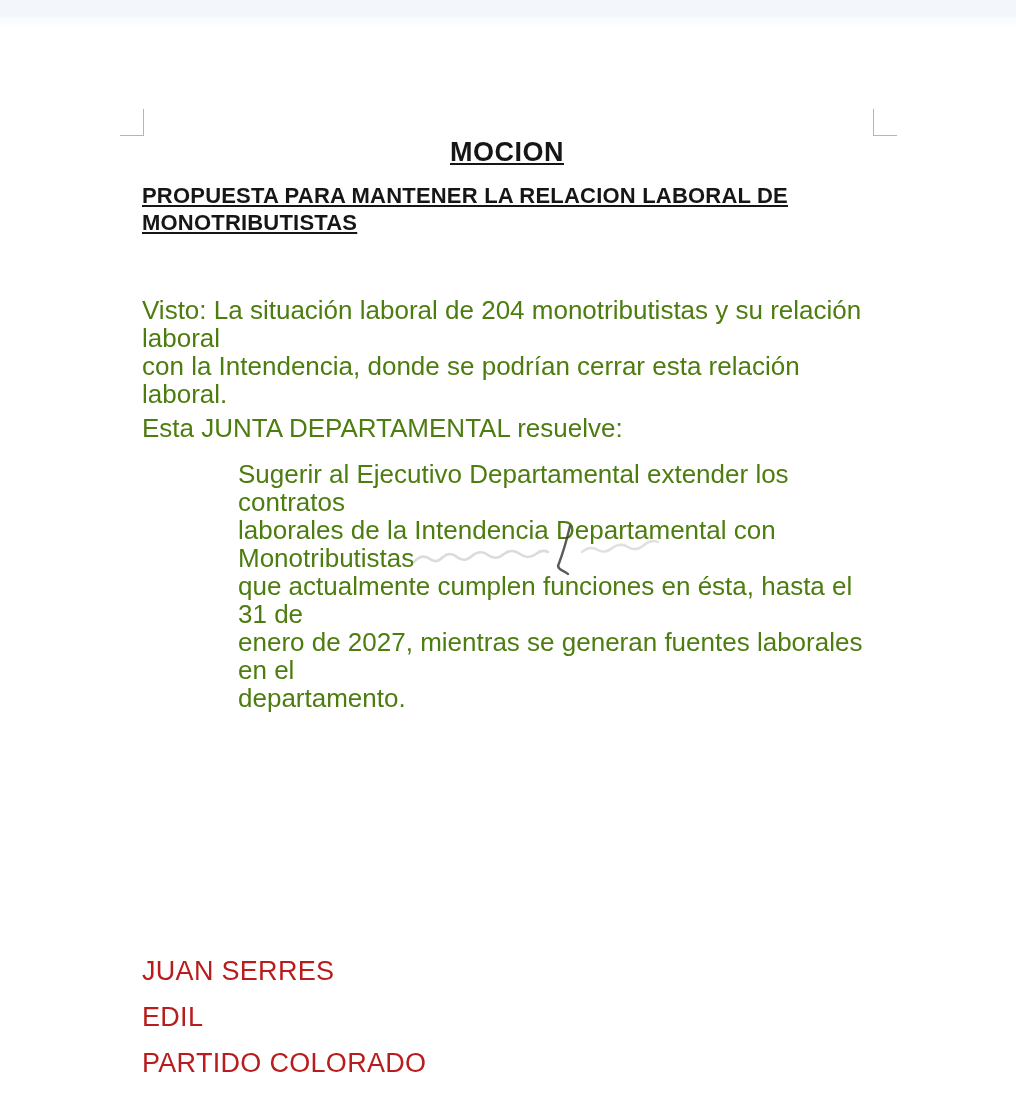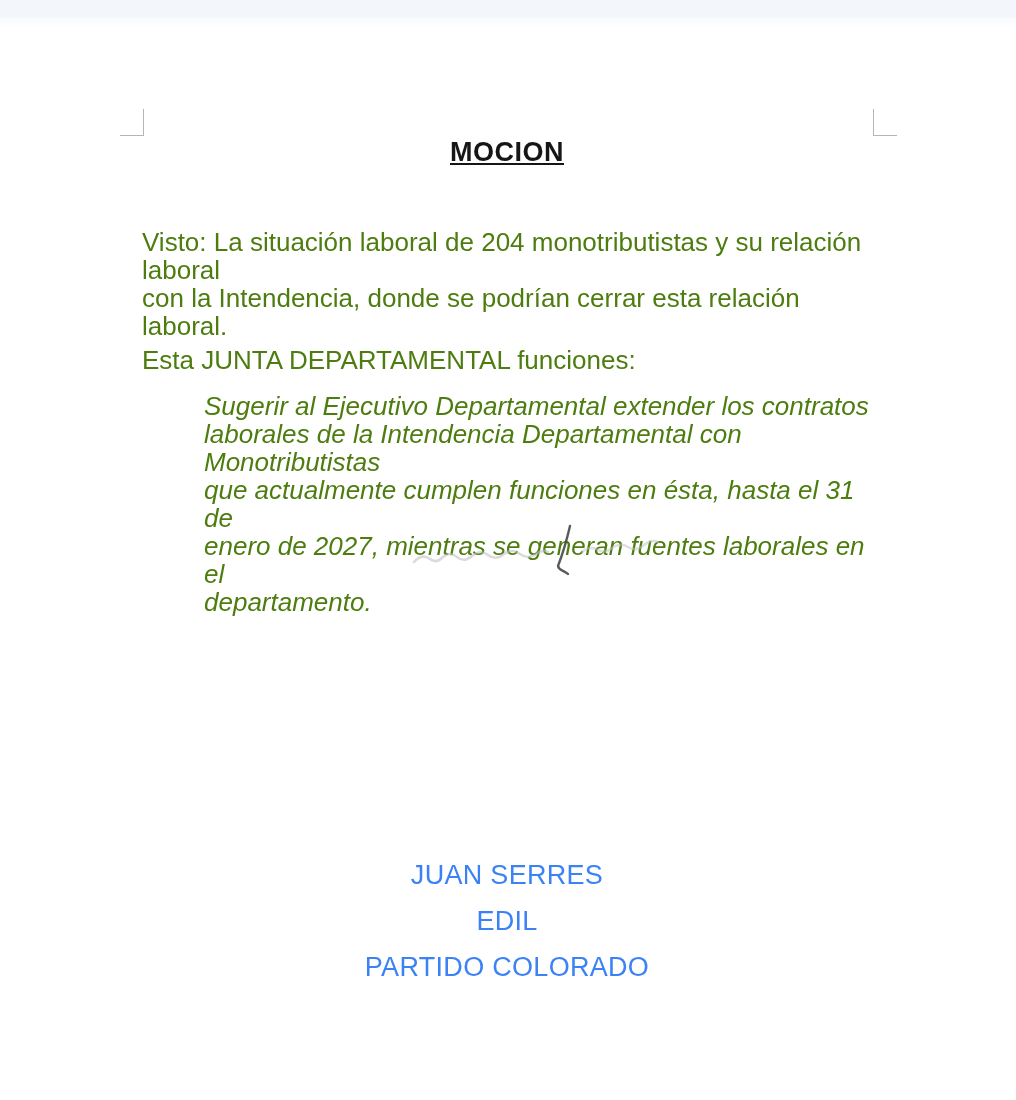--- a/index.html
+++ b/index.html
@@ -50,52 +50,53 @@
     letter-spacing:0.2px;
   }
   .para{
     font-size:26px;line-height:28px;
     white-space:pre-line;
     color:#4d7c0f;
   }
   .para.visto{margin-top:60px;}
   .para.considerando{margin-top:14px;}
   .para.resuelve{margin-top:6px;}
-  .para.sugerir{margin-top:18px;margin-left:62px;font-style:italic;}
+  .para.sugerir{margin-top:18px;margin-left:96px;}
   .signature{
     margin-top:236px;
-    text-align:center;
     font-size:27px;line-height:46px;
-    color:#3b82f6;
+    color:#b91c1c;
     white-space:pre-line;
     letter-spacing:0.3px;
   }
   .watermark{
     position:absolute;left:400px;top:522px;width:310px;height:70px;
     pointer-events:none;
   }
 </style>
 </head>
 <body>
 
 <div class="top-band"></div>
 <div class="top-band-fade"></div>
 
 <div class="corner-mark left"></div>
 <div class="corner-mark right"></div>
 
 <div class="doc">
   <div class="title">MOCION</div>
 
+  <div class="heading">PROPUESTA PARA MANTENER LA RELACION LABORAL DE
+MONOTRIBUTISTAS</div>
 
   <div class="para visto">Visto: La situación laboral de 204 monotributistas y su relación laboral
 con la Intendencia, donde se podrían cerrar esta relación laboral.</div>
 
 
-  <div class="para resuelve">Esta JUNTA DEPARTAMENTAL funciones:</div>
+  <div class="para resuelve">Esta JUNTA DEPARTAMENTAL resuelve:</div>
 
   <div class="para sugerir">Sugerir al Ejecutivo Departamental extender los contratos
 laborales de la Intendencia Departamental con Monotributistas
 que actualmente cumplen funciones en ésta, hasta el 31 de
 enero de 2027, mientras se generan fuentes laborales en el
 departamento.</div>
 
   <div class="signature">JUAN SERRES
 EDIL
 PARTIDO COLORADO</div>

